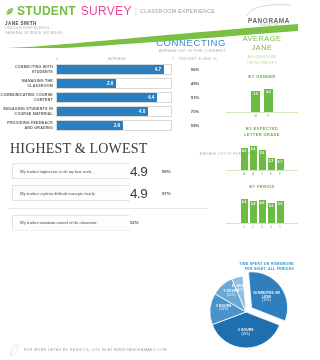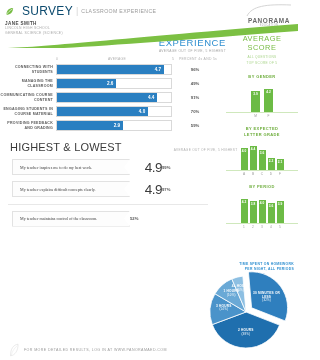--- a/index.html
+++ b/index.html
@@ -6,21 +6,21 @@
   body {
     width:298px; height:360px; background:#ffffff;
     font-family:"Liberation Sans", sans-serif;
     position:relative; overflow:hidden;
   }
   
   .header { position:relative; height:40px; }
   .logo-row { display:flex; align-items:center; padding:4px 0 0 5px; }
   .leaf-icon { width:9px; height:9px; margin-right:3px; }
   .brand-student { font-size:12px; font-weight:bold; color:#77bc43; letter-spacing:.3px; }
-  .brand-survey { font-size:12px; color:#0c4a6e; margin-left:5px; letter-spacing:.3px; }
+  .brand-survey { font-size:12px; color:#ec4899; margin-left:5px; letter-spacing:.3px; }
   .brand-div { color:#d5d5d5; font-size:9px; margin:0 3px; }
   .brand-ctx { font-size:5.2px; color:#9a9a9a; letter-spacing:.35px; align-self:center; }
   .teacher-block { padding:3px 0 0 5px; }
   .teacher-name { font-size:4.6px; font-weight:bold; color:#4a4a4a; letter-spacing:.4px; }
   .teacher-sub { font-size:3.4px; color:#a9a9a9; letter-spacing:.3px; line-height:1.5; }
   .pan-logo {
     position:absolute; right:6px; top:4px; display:flex; flex-direction:column; align-items:center;
   }
   .pan-name { font-size:6.4px; font-weight:bold; color:#6b6b6b; letter-spacing:.6px; }
   .pan-tag { font-size:2.6px; color:#b0b0b0; letter-spacing:.4px; }
@@ -40,30 +40,30 @@
   .bar-name { width:56px; text-align:right; padding-right:3px; font-size:3.6px;
               color:#5c5c5c; letter-spacing:.25px; line-height:1.35; font-weight:bold; }
   .bar-track { width:116px; height:11px; background:#ffffff; border:0.5px solid #d9d9d9;
                position:relative; }
   .bar-fill { height:100%; background:#2a7fc1; display:flex; align-items:center;
               justify-content:flex-end; }
   .bar-val { font-size:4.6px; color:#ffffff; font-weight:bold; padding-right:3px; }
   .bar-pct { width:46px; text-align:center; font-size:4.2px; color:#555; font-weight:bold; }
   
   .hl2-head { display:flex; align-items:flex-end; margin:10px 0 0 10px; }
-  .hl2-title { font-size:11px; color:#3a3a3a; letter-spacing:.2px; }
+  .hl2-title { font-size:14px; color:#3a3a3a; letter-spacing:.2px;font-family:Liberation Serif, serif; }
   .hl2-sub { font-size:3.2px; color:#b0b0b0; letter-spacing:.3px; margin-left:52px; margin-bottom:1px; }
   .q-row { display:flex; align-items:center; margin-top:6px; padding-left:12px; }
   .ribbon { width:118px; height:16px; background:#fdfdfd; border:0.5px solid #e2e2e2;
             display:flex; align-items:center; position:relative;
             box-shadow:0 1px 1px rgba(0,0,0,.07);
             clip-path:polygon(0 0,100% 0,95% 50%,100% 100%,0 100%); }
   .ribbon span { font-size:4.1px; color:#3c3c3c; padding-left:7px;
                  font-family:"Liberation Serif", serif; }
-  .q-score { width:32px; text-align:right; font-size:13.5px; color:#3a3a3a;
+  .q-score { width:32px; text-align:left; font-size:13.5px; color:#3a3a3a;
              font-weight:normal; letter-spacing:-.5px; }
   .q-pct { font-size:4.2px; color:#555; font-weight:bold; width:22px; }
   .divider { height:0.5px; background:#e8e8e8; margin:7px 8px 0 8px; width:200px; }
   
   .rail { position:absolute; right:0; top:34px; width:72px; }
   .rail-title { text-align:center; font-size:7.4px; color:#77bc43; letter-spacing:.5px; line-height:1.25; }
   .rail-sub { text-align:center; font-size:3.2px; color:#a9d48a; letter-spacing:.3px; line-height:1.5; margin-top:2px; }
   .rail-sec { text-align:center; font-size:4px; color:#6fae3e; font-weight:bold;
               letter-spacing:.4px; margin-top:8px; line-height:1.35; }
   .mini-chart { display:flex; align-items:flex-end; justify-content:center;
@@ -89,20 +89,21 @@
 </style>
 </head>
 <body>
 
 <div class="header">
   <div class="logo-row">
     <svg class="leaf-icon" viewBox="0 0 20 20">
       <path d="M3 17 C3 8 9 2 18 2 C18 11 12 17 3 17 Z" fill="#77bc43"></path>
       <path d="M3 17 C6 12 11 8 17 4" stroke="#ffffff" stroke-width="1.4" fill="none"></path>
     </svg>
+    <span class="brand-student">STUDENT</span>
     <span class="brand-survey">SURVEY</span>
     <span class="brand-div">|</span>
     <span class="brand-ctx">CLASSROOM EXPERIENCE</span>
   </div>
   <div class="teacher-block">
     <div class="teacher-name">JANE SMITH</div>
     <div class="teacher-sub">LINCOLN HIGH SCHOOL</div>
     <div class="teacher-sub">GENERAL SCIENCE (SCIENCE)</div>
   </div>
   <div class="pan-logo">
@@ -111,21 +112,21 @@
     </svg>
     <span class="pan-name">PANORAMA</span>
     <span class="pan-tag">EDUCATION</span>
   </div>
   <svg class="swoosh" viewBox="0 0 298 24" preserveAspectRatio="none">
     <path d="M0 24 C40 24 120 14 298 0 L298 7 C130 20 55 26 0 26 Z" fill="#7cc043"></path>
   </svg>
 </div>
 
 <div class="highlights-head">
-  <div class="hl-title">EXPERIENCE</div>
+  <div class="hl-title">CONNECTING</div>
   <div class="hl-sub">AVERAGE OUT OF FIVE, 5 HIGHEST</div>
 </div>
 
 <div class="hl-cols">
   <div class="col-label"></div>
   <div class="col-zero">0</div>
   <div class="col-avg">AVERAGE</div>
   <div class="col-five">5</div>
   <div class="col-pct">PERCENT 4s AND 5s</div>
 </div>
@@ -203,21 +204,21 @@
     <div class="q-row">
       <div class="ribbon">
         <span>My teacher maintains control of the classroom.</span>
       </div>
       <div class="q-pct">52%</div>
     </div>
   </div>
 
 <div class="rail">
   <div class="rail-title">AVERAGE</div>
-  <div class="rail-title">SCORE</div>
+  <div class="rail-title">JANE</div>
   <div class="rail-sub">ALL QUESTIONS</div>
   <div class="rail-sub">TOP SCORE OF 5</div>
 
   <div class="rail-sec">BY GENDER</div>
   <div class="mini-chart" id="gender-bars">
       <div class="mini-bar" style="height: 21.84px;">
         <span class="mini-val">3.9</span>
       </div>
       <div class="mini-bar" style="height: 23.52px;">
         <span class="mini-val">4.2</span>

